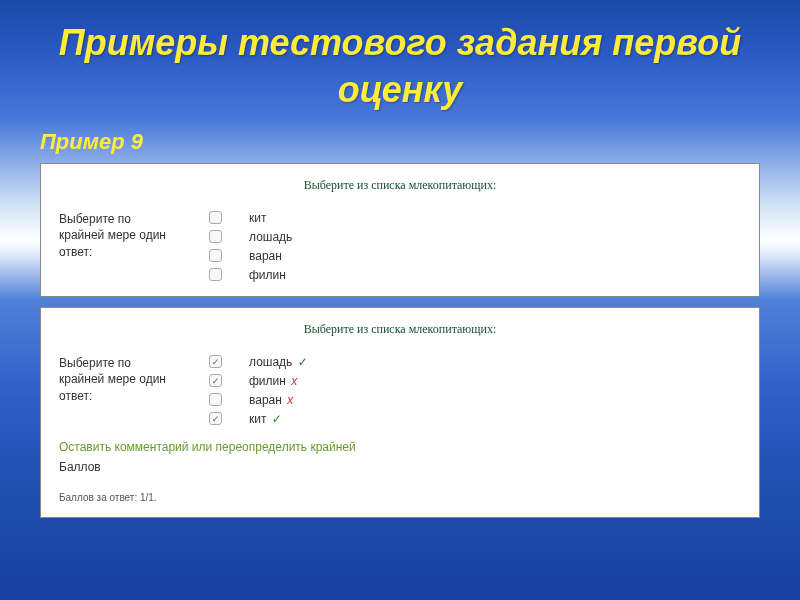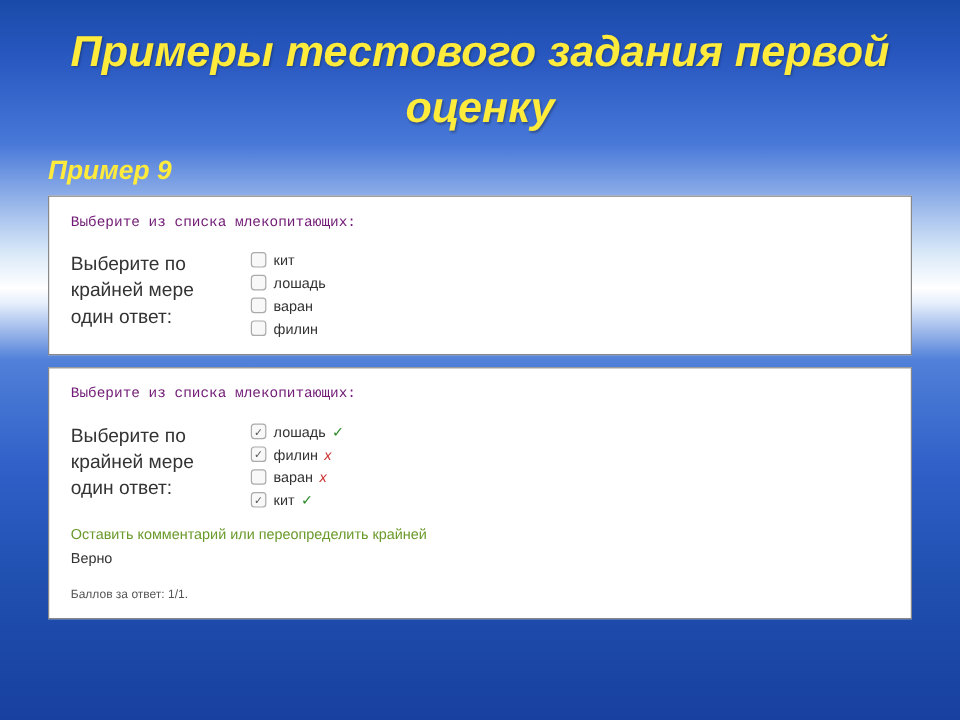--- a/index.html
+++ b/index.html
@@ -43,46 +43,47 @@
     }
     .panel {
       background: #ffffff;
       border: 1px solid #888;
       padding: 14px 18px 14px 18px;
       margin-bottom: 10px;
       font-size: 12px;
       color: #333;
     }
     .panel-title {
-      font-family: Liberation Mono, monospace;
-      color: #701a75;
+      font-family: Liberation Serif, serif;
+      color: #14532d;
       margin-bottom: 18px;
       font-size: 12px;
+      text-align: center;
     }
     .question-row {
       display: flex;
       align-items: flex-start;
       gap: 30px;
     }
     .instruction {
       width: 120px;
       font-family: Verdana, Arial, sans-serif;
-      font-size: 16px;
+      font-size: 12px;
       color: #333;
       line-height: 1.4;
     }
     .options {
       display: flex;
       flex-direction: column;
       gap: 5px;
     }
     .option-row {
       display: flex;
       align-items: center;
-      gap: 6px;
+      gap: 27px;
       font-family: Verdana, Arial, sans-serif;
       font-size: 12px;
     }
     .checkbox {
       width: 13px;
       height: 13px;
       border: 1px solid #aaa;
       border-radius: 3px;
       background: #f8f8f8;
       display: inline-flex;
@@ -187,17 +188,17 @@
         <div class="option-row">
           <span class="checkbox checked"></span>
           <span class="option-label">
             <span>кит</span>
             <span class="mark correct">✓</span>
           </span>
         </div>
       </div>
     </div>
     <div class="comment-link">Оставить комментарий или переопределить крайней</div>
-    <div class="verdict">Верно</div>
+    <div class="verdict">Баллов</div>
     <div class="score">Баллов за ответ: 1/1.</div>
   </div>
 
 </div>
 
 </body></html>

